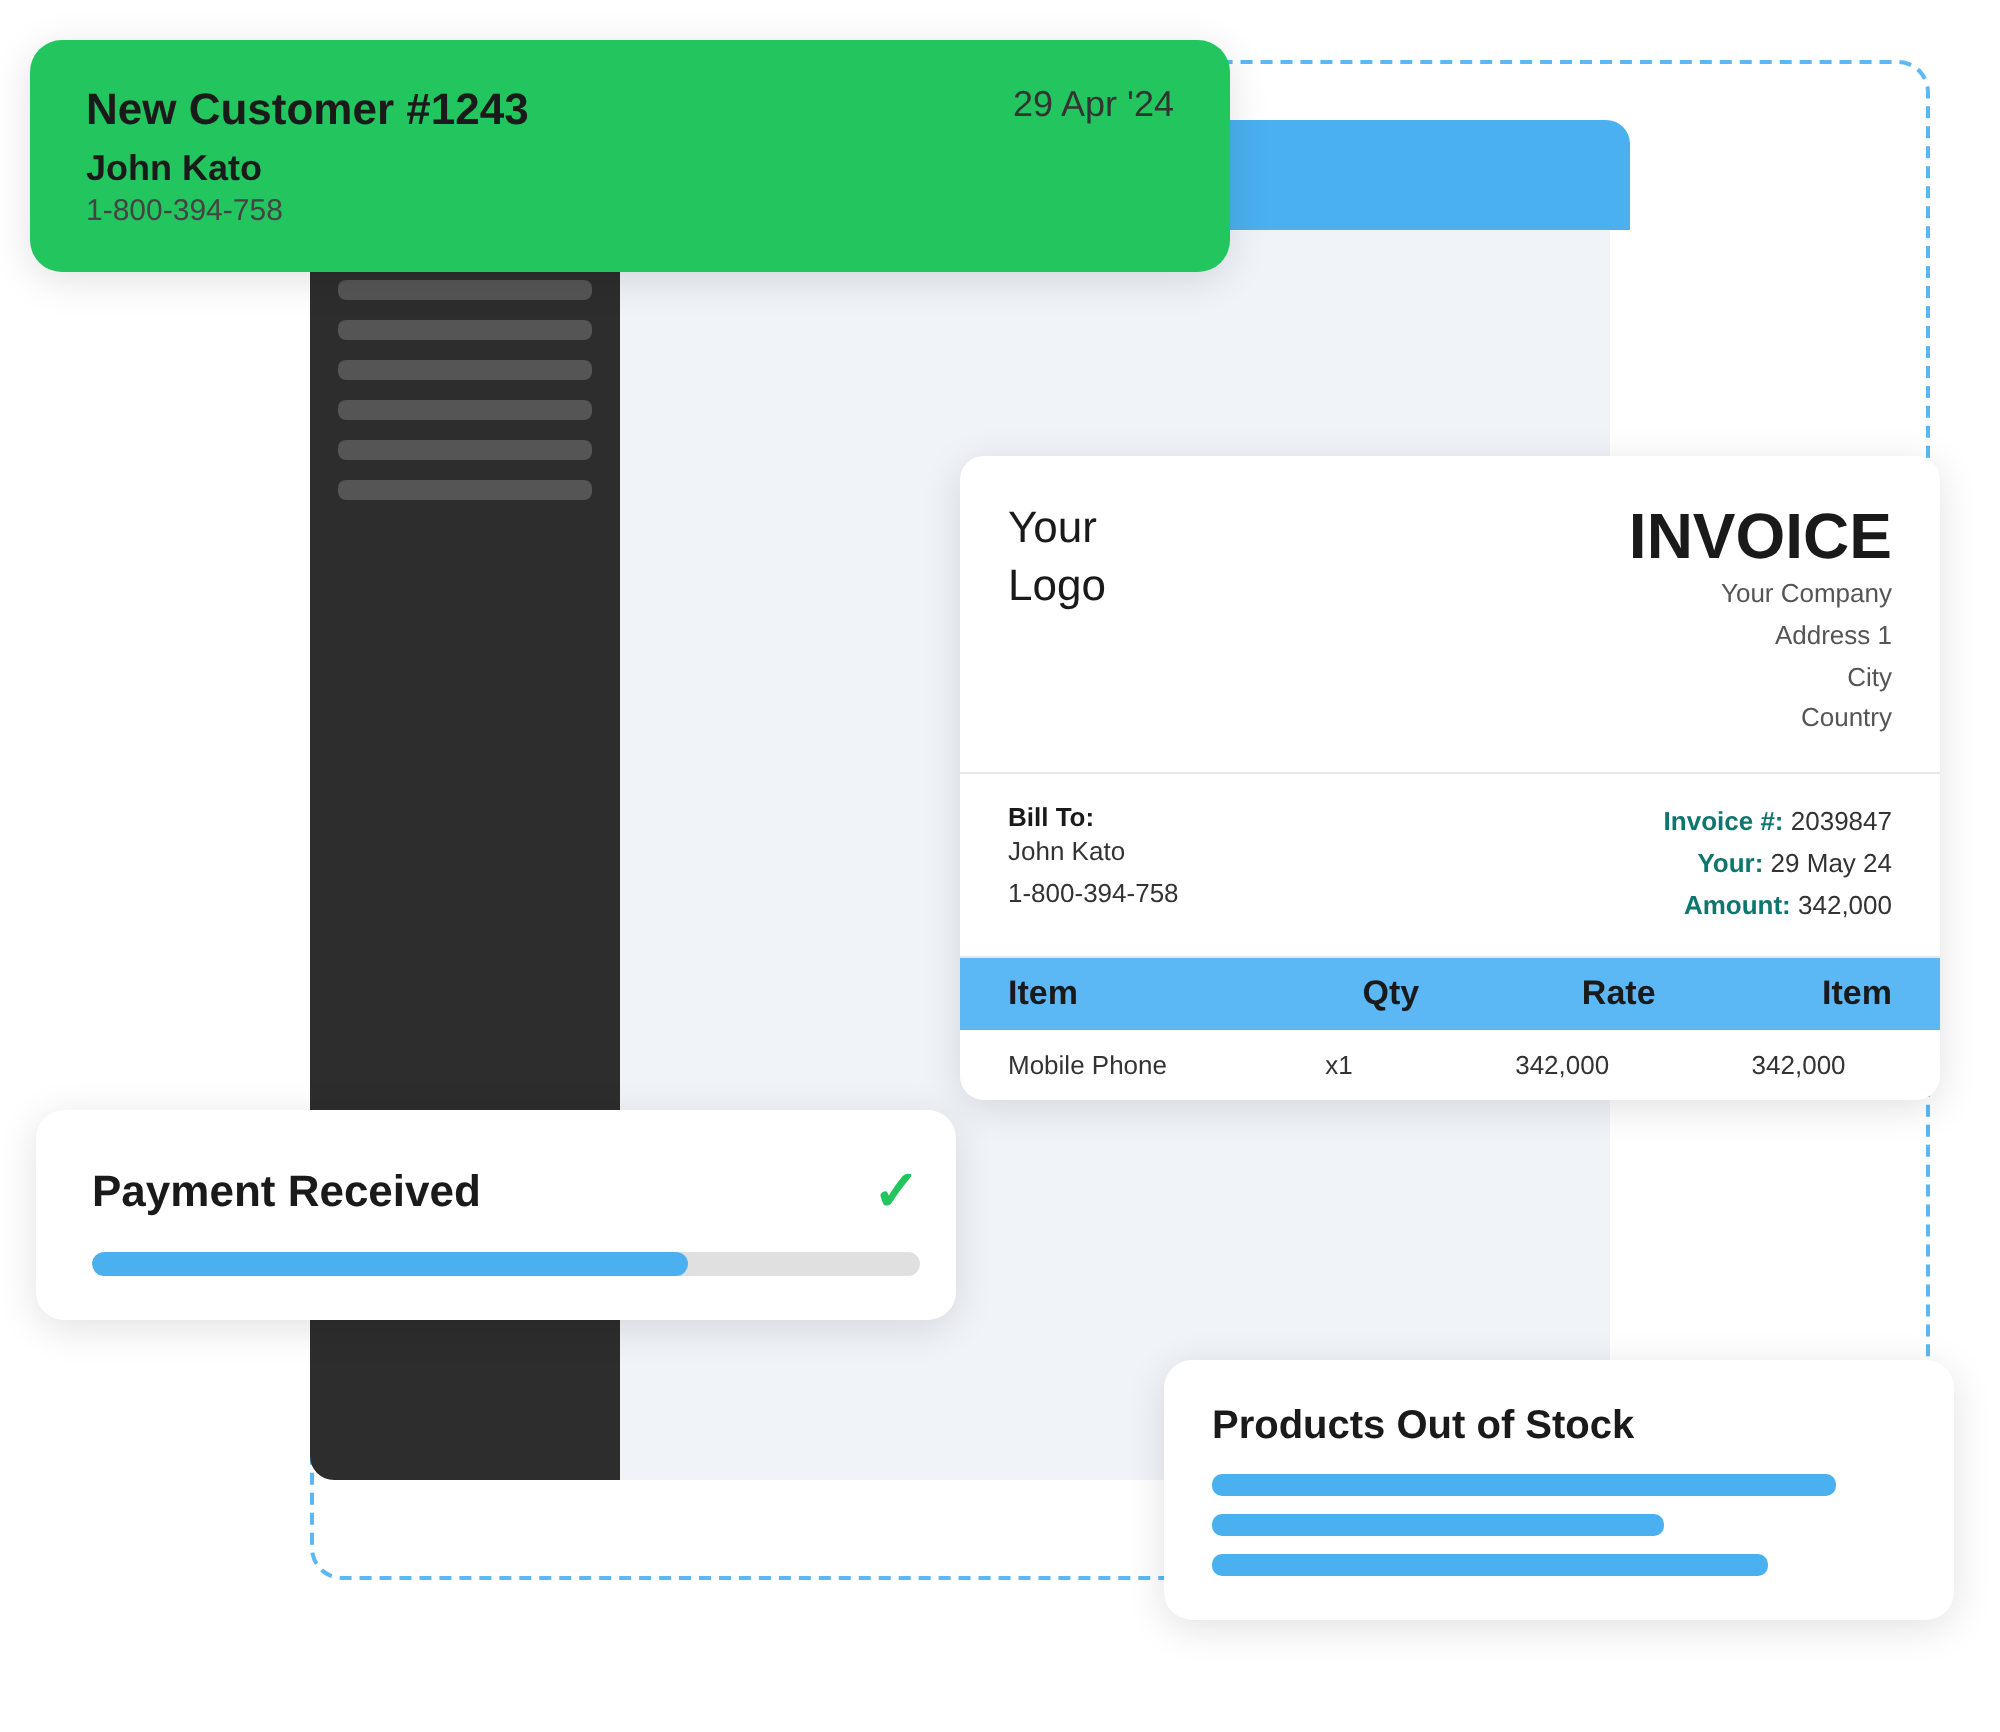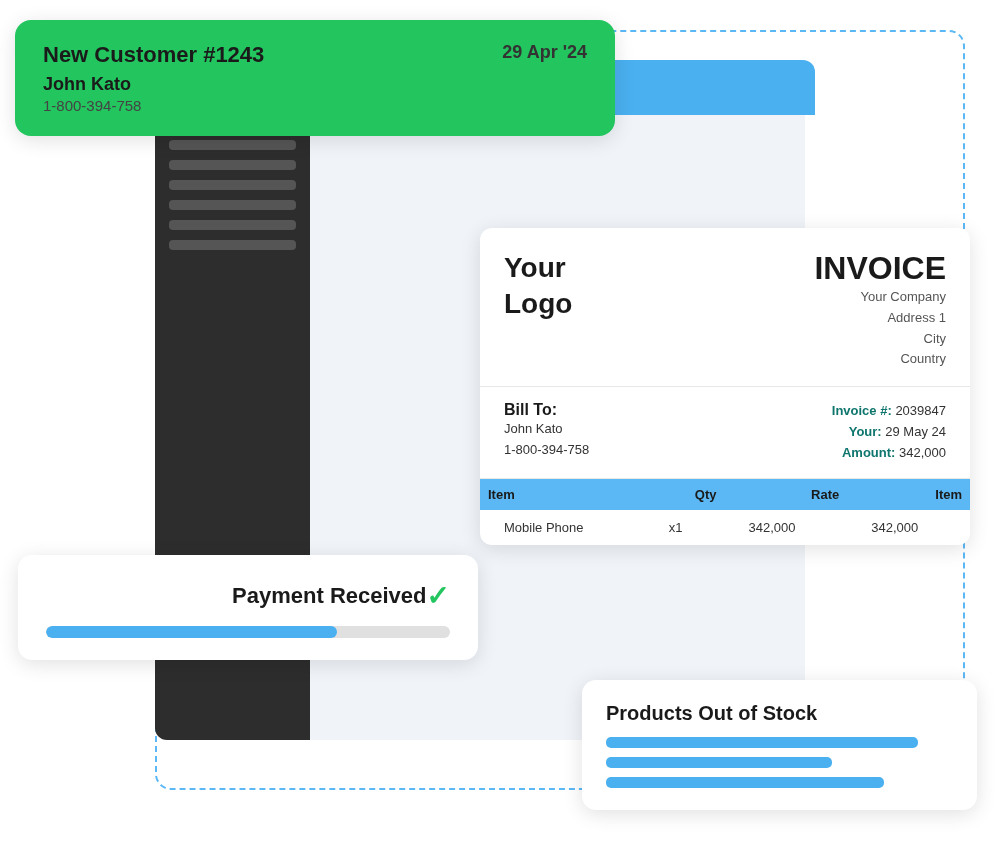--- a/index.html
+++ b/index.html
@@ -94,21 +94,21 @@
 
     .customer-title {
       font-size: 22px;
       font-weight: 700;
       color: #1a1a1a;
     }
 
     .customer-date {
       font-size: 18px;
       color: #333;
-      font-weight: 700;
+      font-weight: 400;
     }
 
     .customer-name {
       font-size: 18px;
       font-weight: 700;
       color: #1a1a1a;
       margin-bottom: 2px;
     }
 
     .customer-phone {
@@ -131,22 +131,22 @@
 
     .invoice-top {
       display: flex;
       justify-content: space-between;
       align-items: flex-start;
       padding: 22px 24px 16px 24px;
       border-bottom: 1px solid #e8e8e8;
     }
 
     .invoice-logo {
-      font-size: 28px;
-      font-weight: 700;
+      font-size: 22px;
+      font-weight: 400;
       color: #1a1a1a;
       line-height: 1.3;
     }
 
     .invoice-title-block {
       text-align: right;
     }
 
     .invoice-title {
       font-size: 32px;
@@ -163,21 +163,21 @@
     }
 
     .invoice-meta {
       display: flex;
       justify-content: space-between;
       padding: 14px 24px;
       border-bottom: 1px solid #e8e8e8;
     }
 
     .bill-to h4 {
-      font-size: 16px;
+      font-size: 13px;
       font-weight: 700;
       color: #1a1a1a;
     }
 
     .bill-to p {
       font-size: 13px;
       color: #333;
       line-height: 1.6;
     }
 
@@ -199,23 +199,23 @@
     .invoice-table {
       width: 100%;
       border-collapse: collapse;
     }
 
     .invoice-table thead tr {
       background: #5bb8f5;
     }
 
     .invoice-table thead th {
-      padding: 8px 8px;
+      padding: 8px 24px;
       text-align: left;
-      font-size: 13px;
+      font-size: 17px;
       font-weight: 700;
       color: #1a1a1a;
       margin-left: 36px;
     }
 
     .invoice-table thead th:not(:first-child) {
       text-align: right;
     }
 
     .invoice-table tbody tr td {
@@ -229,27 +229,26 @@
     }
 
     
     .payment-card {
       position: absolute;
       top: 555px;
       left: 18px;
       width: 460px;
       background: #ffffff;
       border-radius: 14px;
-      padding: 24px 28px 22px 28px;
+      padding: 24px 18px 22px 28px;
       box-shadow: 0 4px 20px rgba(0,0,0,0.12);
       z-index: 10;
       display: flex;
       flex-direction: column;
       gap: 14px;
-      align-items: flex-end;
     }
 
     .payment-header {
       display: flex;
       justify-content: space-between;
       align-items: center;
     }
 
     .payment-title {
       font-size: 22px;

